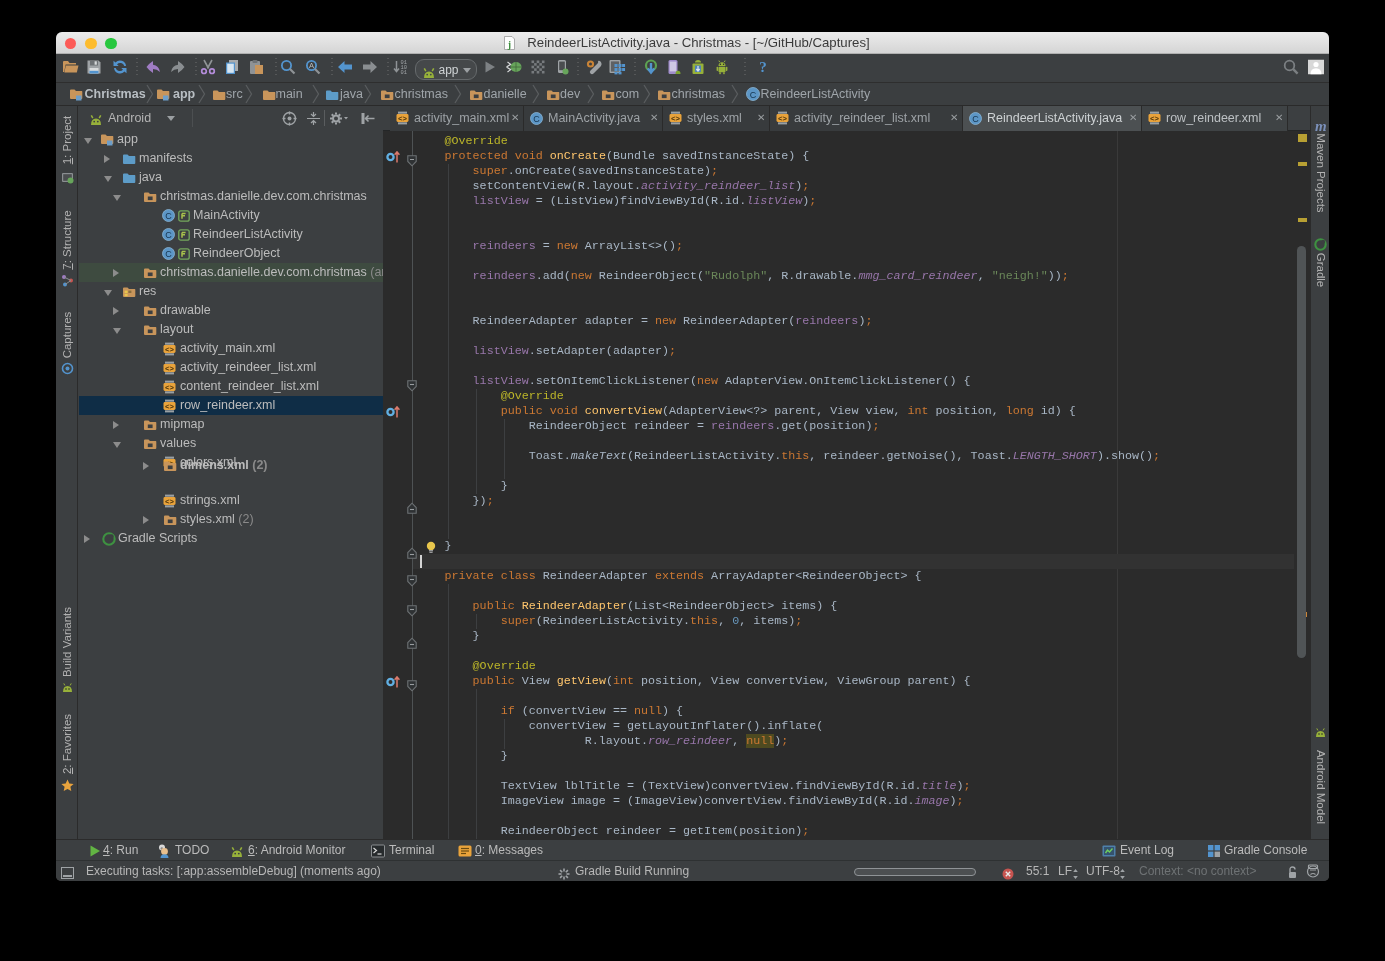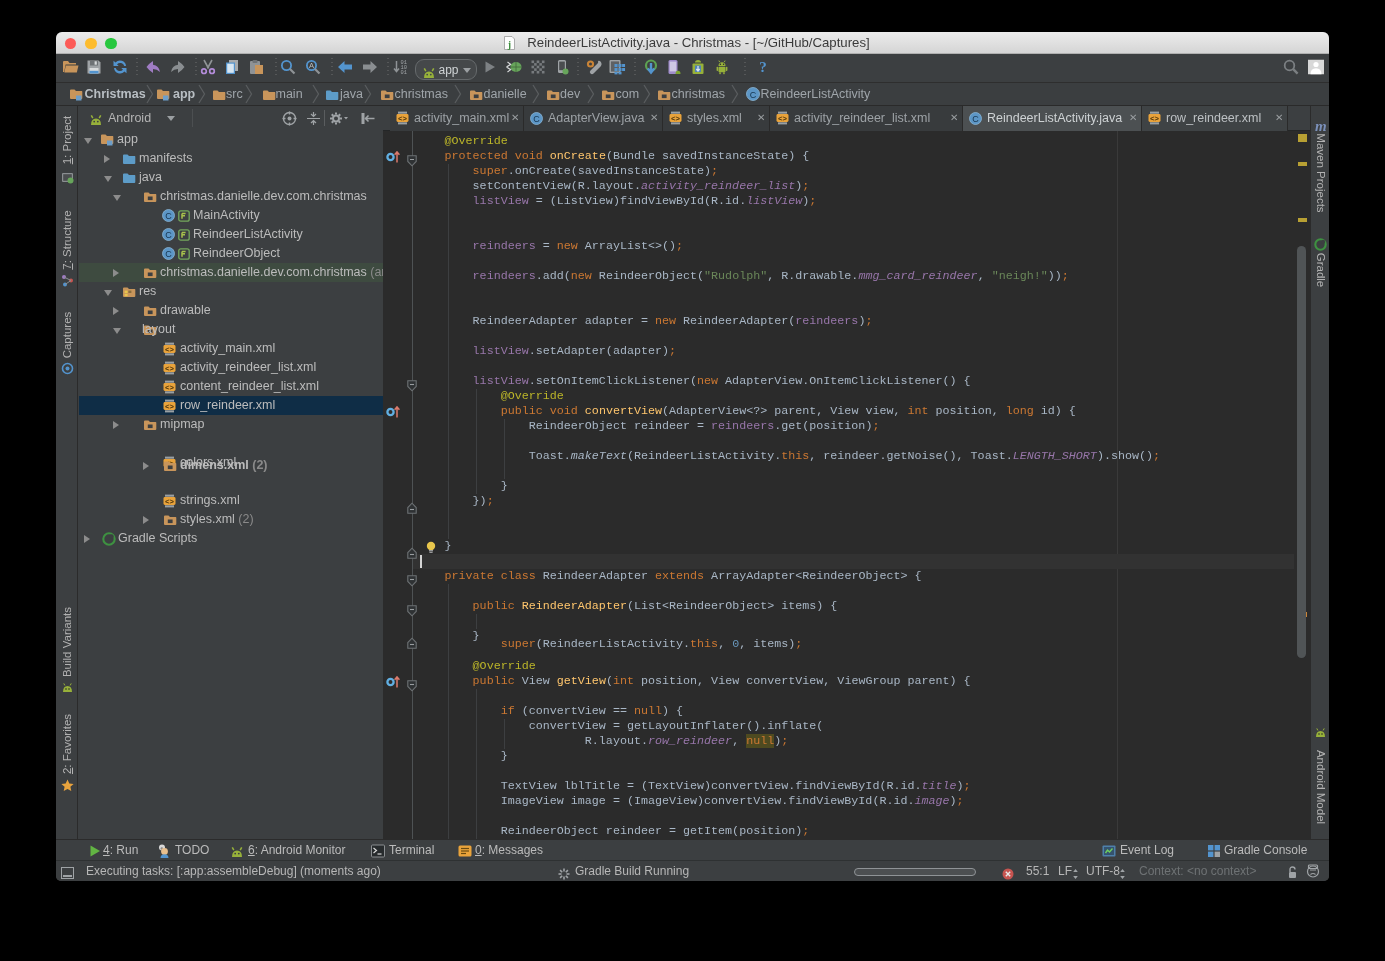--- a/index.html
+++ b/index.html
@@ -468,21 +468,21 @@
               <rect x="4.8" y="5.5" width="4.8" height="3.6" fill="#3c3f41"></rect>
             </svg></span>
 <span class="abs" style="left:81px">drawable</span>
 </div>
 <div class="trow" style="top:214px;">
 <span class="arr arD" style="left:34px"></span>
 <span class="tico" style="left:64px"><svg width="14" height="12" viewBox="0 0 14 12" style="">
               <path d="M1 2.5 Q1 1.5 2 1.5 L5.5 1.5 L7 3 L12.7 3 Q13.3 3 13.3 3.8 L13.3 10 Q13.3 11 12.3 11 L2 11 Q1 11 1 10 Z" fill="#c8955b"></path>
               <rect x="4.8" y="5.5" width="4.8" height="3.6" fill="#3c3f41"></rect>
             </svg></span>
-<span class="abs" style="left:63px">layout</span>
+<span class="abs" style="left:81px">layout</span>
 </div>
 <div class="trow" style="top:233px;">
 <span class="tico" style="left:84px"><svg width="13" height="14" viewBox="0 0 13 14" style="">
               <rect x="2" y="0.6" width="9" height="2.1" fill="#9aa0a3"></rect>
               <rect x="2" y="11.3" width="9" height="2.1" fill="#9aa0a3"></rect>
               <rect x="0.5" y="3" width="12" height="8" rx="1.4" fill="#e9a33b"></rect>
               <text x="6.4" y="9.5" font-size="7.5" font-family="Liberation Mono" font-weight="bold" fill="#4a3208" text-anchor="middle">&lt;&gt;</text>
             </svg></span>
 <span class="abs" style="left:101px">activity_main.xml</span>
 </div>
@@ -513,20 +513,28 @@
             </svg></span>
 <span class="abs" style="left:101px">row_reindeer.xml</span>
 </div>
 <div class="trow" style="top:309px;">
 <span class="arr arR" style="left:34px"></span>
 <span class="tico" style="left:64px"><svg width="14" height="12" viewBox="0 0 14 12" style="">
               <path d="M1 2.5 Q1 1.5 2 1.5 L5.5 1.5 L7 3 L12.7 3 Q13.3 3 13.3 3.8 L13.3 10 Q13.3 11 12.3 11 L2 11 Q1 11 1 10 Z" fill="#c8955b"></path>
               <rect x="4.8" y="5.5" width="4.8" height="3.6" fill="#3c3f41"></rect>
             </svg></span>
 <span class="abs" style="left:81px">mipmap</span>
+</div>
+<div class="trow" style="top:328px;">
+<span class="arr arD" style="left:34px"></span>
+<span class="tico" style="left:64px"><svg width="14" height="12" viewBox="0 0 14 12" style="">
+              <path d="M1 2.5 Q1 1.5 2 1.5 L5.5 1.5 L7 3 L12.7 3 Q13.3 3 13.3 3.8 L13.3 10 Q13.3 11 12.3 11 L2 11 Q1 11 1 10 Z" fill="#c8955b"></path>
+              <rect x="4.8" y="5.5" width="4.8" height="3.6" fill="#3c3f41"></rect>
+            </svg></span>
+<span class="abs" style="left:81px">values</span>
 </div>
 <div class="trow" style="top:347px;">
 <span class="tico" style="left:84px"><svg width="13" height="14" viewBox="0 0 13 14" style="">
               <rect x="2" y="0.6" width="9" height="2.1" fill="#9aa0a3"></rect>
               <rect x="2" y="11.3" width="9" height="2.1" fill="#9aa0a3"></rect>
               <rect x="0.5" y="3" width="12" height="8" rx="1.4" fill="#e9a33b"></rect>
               <text x="6.4" y="9.5" font-size="7.5" font-family="Liberation Mono" font-weight="bold" fill="#4a3208" text-anchor="middle">&lt;&gt;</text>
             </svg></span>
 <span class="abs" style="left:101px">colors.xml</span>
 </div>
@@ -574,21 +582,21 @@
                 <text x="6.4" y="9.5" font-size="7.5" font-family="Liberation Mono" font-weight="bold" fill="#4a3208" text-anchor="middle">&lt;&gt;</text>
               </svg></span>
 <span class="lbl" style="left:24px;">activity_main.xml</span>
 <span class="x" style="left:121px">✕</span>
 </div>
 <div class="tab" style="left:141px;width:139px;">
 <span class="tico2" style="left:6px"><svg width="13" height="13" viewBox="0 0 13 13" style="">
                 <circle cx="6.5" cy="6.5" r="6.0" fill="#5c96c6" stroke="#8ab6d6" stroke-width="0.8"></circle>
                 <text x="6.5" y="10.1" font-size="9" font-family="Liberation Sans" fill="#16354f" text-anchor="middle">C</text>
               </svg></span>
-<span class="lbl" style="left:24px;">AdapterView.java</span>
+<span class="lbl" style="left:24px;">MainActivity.java</span>
 <span class="x" style="left:126px">✕</span>
 </div>
 <div class="tab" style="left:280px;width:107px;">
 <span class="tico2" style="left:6px"><svg width="13" height="14" viewBox="0 0 13 14" style="">
                 <rect x="2" y="0.6" width="9" height="2.1" fill="#9aa0a3"></rect>
                 <rect x="2" y="11.3" width="9" height="2.1" fill="#9aa0a3"></rect>
                 <rect x="0.5" y="3" width="12" height="8" rx="1.4" fill="#e9a33b"></rect>
                 <text x="6.4" y="9.5" font-size="7.5" font-family="Liberation Mono" font-weight="bold" fill="#4a3208" text-anchor="middle">&lt;&gt;</text>
               </svg></span>
 <span class="lbl" style="left:24px;">styles.xml</span>
@@ -696,21 +704,21 @@
 <div class="cl" style="top:243px">        <span class="fl">listView</span>.setOnItemClickListener(<span class="k">new</span> AdapterView.OnItemClickListener() {</div>
 <div class="cl" style="top:258px">            <span class="an">@Override</span></div>
 <div class="cl" style="top:273px">            <span class="k">public</span> <span class="k">void</span> <span class="mt">convertView</span>(AdapterView&lt;?&gt; parent, View view, <span class="k">int</span> position, <span class="k">long</span> id) {</div>
 <div class="cl" style="top:288px">                ReindeerObject reindeer = <span class="fl">reindeers</span>.get(position)<span class="k">;</span></div>
 <div class="cl" style="top:318px">                Toast.<span class="mi">makeText</span>(ReindeerListActivity.<span class="k">this</span>, reindeer.getNoise(), Toast.<span class="si">LENGTH_SHORT</span>).show()<span class="k">;</span></div>
 <div class="cl" style="top:348px">            }</div>
 <div class="cl" style="top:363px">        })<span class="k">;</span></div>
 <div class="cl" style="top:408px">    }</div>
 <div class="cl" style="top:438px">    <span class="k">private</span> <span class="k">class</span> ReindeerAdapter <span class="k">extends</span> ArrayAdapter&lt;ReindeerObject&gt; {</div>
 <div class="cl" style="top:468px">        <span class="k">public</span> <span class="mt">ReindeerAdapter</span>(List&lt;ReindeerObject&gt; items) {</div>
-<div class="cl" style="top:506px">            <span class="k">super</span>(ReindeerListActivity.<span class="k">this</span>, <span class="nu">0</span>, items)<span class="k">;</span></div>
+<div class="cl" style="top:483px">            <span class="k">super</span>(ReindeerListActivity.<span class="k">this</span>, <span class="nu">0</span>, items)<span class="k">;</span></div>
 <div class="cl" style="top:498px">        }</div>
 <div class="cl" style="top:528px">        <span class="an">@Override</span></div>
 <div class="cl" style="top:543px">        <span class="k">public</span> View <span class="mt">getView</span>(<span class="k">int</span> position, View convertView, ViewGroup parent) {</div>
 <div class="cl" style="top:573px">            <span class="k">if</span> (convertView == <span class="k">null</span>) {</div>
 <div class="cl" style="top:588px">                convertView = getLayoutInflater().inflate(</div>
 <div class="cl" style="top:603px">                        R.layout.<span class="si">row_reindeer</span>, <span class="hl">null</span>)<span class="k">;</span></div>
 <div class="cl" style="top:618px">            }</div>
 <div class="cl" style="top:648px">            TextView lblTitle = (TextView)convertView.findViewById(R.id.<span class="si">title</span>)<span class="k">;</span></div>
 <div class="cl" style="top:663px">            ImageView image = (ImageView)convertView.findViewById(R.id.<span class="si">image</span>)<span class="k">;</span></div>
 <div class="cl" style="top:693px">            ReindeerObject reindeer = getItem(position)<span class="k">;</span></div>

